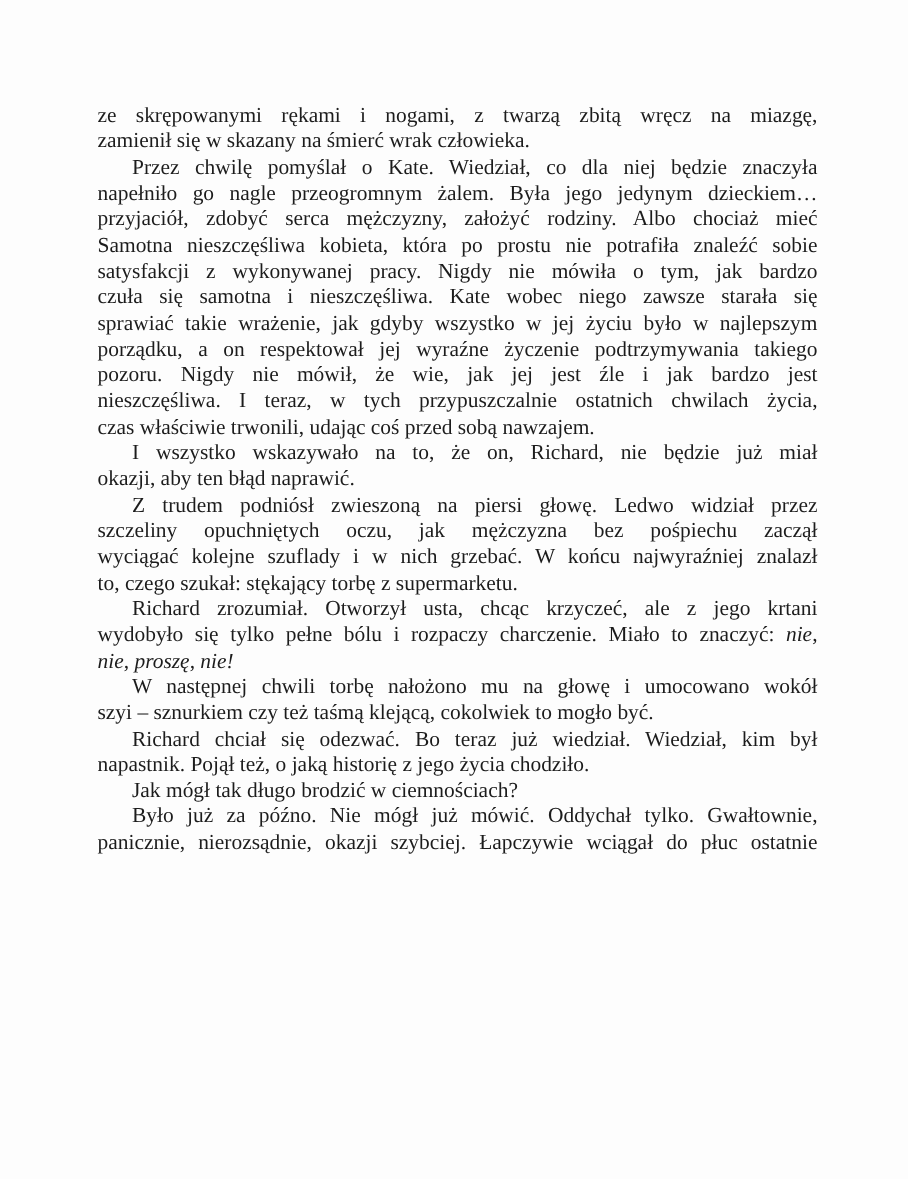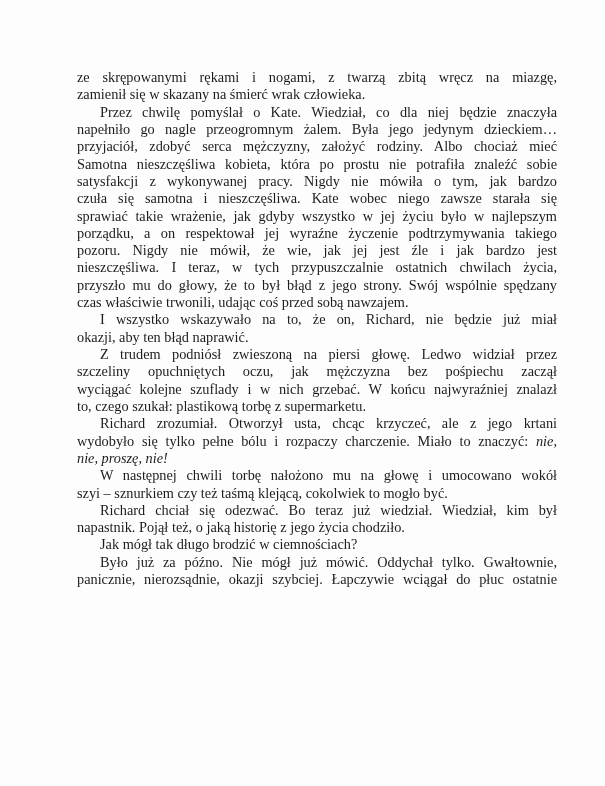--- a/index.html
+++ b/index.html
@@ -15,21 +15,21 @@
   }
   .page {
     position: relative;
     width: 605px;
     height: 786px;
     background: #fdfdfd;
   }
   .page-text {
     position: absolute;
     top: 69px;
-    left: 77px;
+    left: 65px;
     width: 480px;
     font-size: 14.3px;
     line-height: 17.32px;
     color: #1c1c1c;
   }
   .para {
     margin: 0;
     padding: 0;
   }
   .line {
@@ -62,32 +62,31 @@
         <div class="line indent"><span>Przez chwilę pomyślał o Kate. Wiedział, co dla niej będzie znaczyła</span></div>
         <div class="line"><span>napełniło go nagle przeogromnym żalem. Była jego jedynym dzieckiem…</span></div>
         <div class="line"><span>przyjaciół, zdobyć serca mężczyzny, założyć rodziny. Albo chociaż mieć</span></div>
         <div class="line"><span>Samotna nieszczęśliwa kobieta, która po prostu nie potrafiła znaleźć sobie</span></div>
         <div class="line"><span>satysfakcji z wykonywanej pracy. Nigdy nie mówiła o tym, jak bardzo</span></div>
         <div class="line"><span>czuła się samotna i nieszczęśliwa. Kate wobec niego zawsze starała się</span></div>
         <div class="line"><span>sprawiać takie wrażenie, jak gdyby wszystko w jej życiu było w najlepszym</span></div>
         <div class="line"><span>porządku, a on respektował jej wyraźne życzenie podtrzymywania takiego</span></div>
         <div class="line"><span>pozoru. Nigdy nie mówił, że wie, jak jej jest źle i jak bardzo jest</span></div>
         <div class="line"><span>nieszczęśliwa. I teraz, w tych przypuszczalnie ostatnich chwilach życia,</span></div>
-        <div class="line"><span>przyszło mu do głowy, że to był błąd z jego strony. Swój wspólnie spędzany</span></div>
         <div class="line last"><span>czas właściwie trwonili, udając coś przed sobą nawzajem.</span></div>
       </div>
       <div class="para">
         <div class="line indent"><span>I wszystko wskazywało na to, że on, Richard, nie będzie już miał</span></div>
         <div class="line last"><span>okazji, aby ten błąd naprawić.</span></div>
       </div>
       <div class="para">
         <div class="line indent"><span>Z trudem podniósł zwieszoną na piersi głowę. Ledwo widział przez</span></div>
         <div class="line"><span>szczeliny opuchniętych oczu, jak mężczyzna bez pośpiechu zaczął</span></div>
         <div class="line"><span>wyciągać kolejne szuflady i w nich grzebać. W końcu najwyraźniej znalazł</span></div>
-        <div class="line last"><span>to, czego szukał: plastikową torbę z supermarketu.</span></div>
+        <div class="line last"><span>to, czego szukał: stękający torbę z supermarketu.</span></div>
       </div>
       <div class="para">
         <div class="line indent"><span>Richard zrozumiał. Otworzył usta, chcąc krzyczeć, ale z jego krtani</span></div>
         <div class="line"><span>wydobyło się tylko pełne bólu i rozpaczy charczenie. Miało to znaczyć: </span><span class="italic">nie,</span></div>
         <div class="line last"><span class="italic">nie, proszę, nie!</span></div>
       </div>
       <div class="para">
         <div class="line indent"><span>W następnej chwili torbę nałożono mu na głowę i umocowano wokół</span></div>
         <div class="line last"><span>szyi – sznurkiem czy też taśmą klejącą, cokolwiek to mogło być.</span></div>
       </div>

